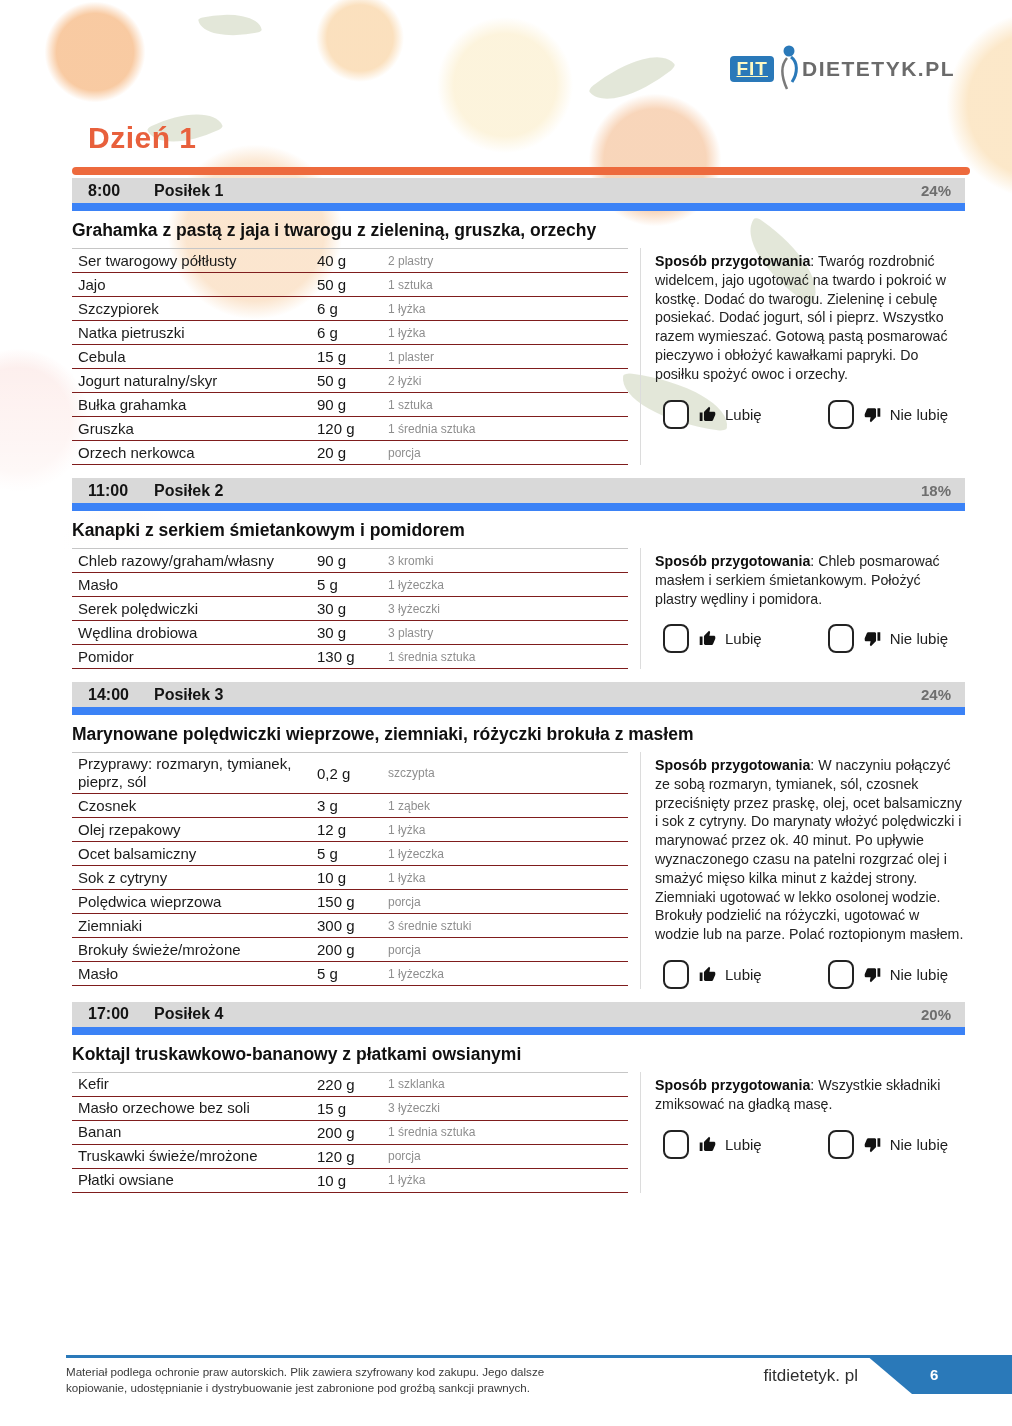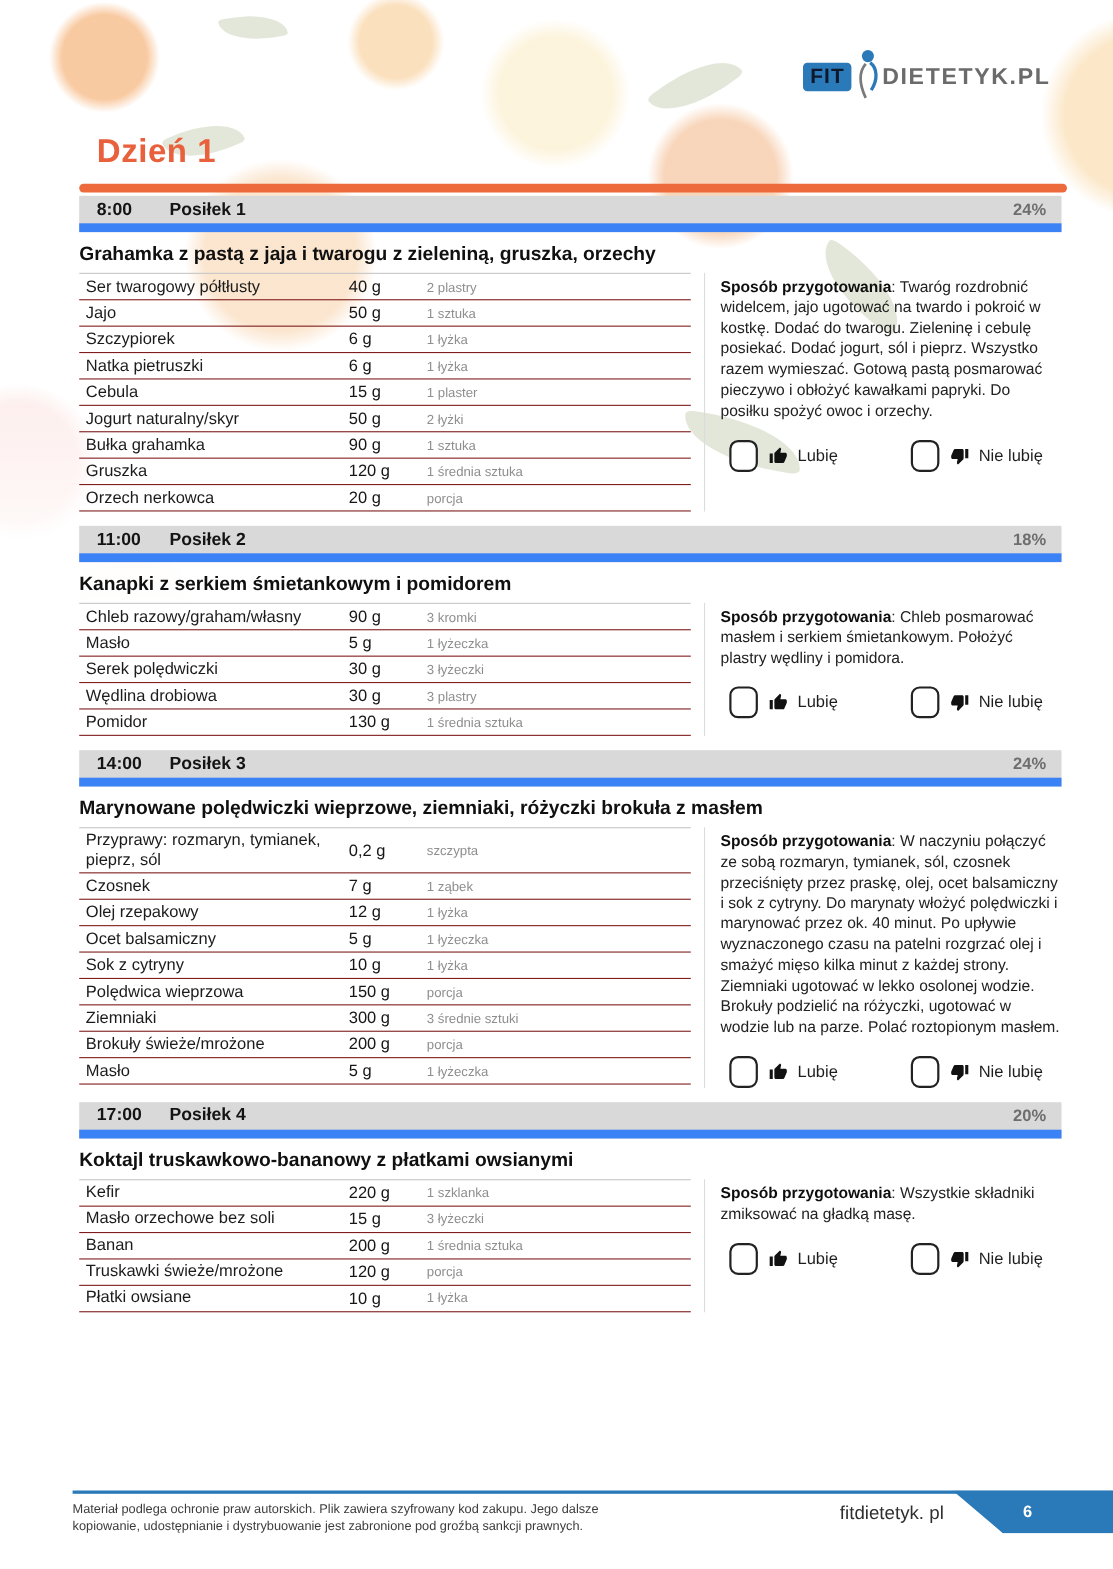--- a/index.html
+++ b/index.html
@@ -28,22 +28,22 @@
   .leaf { position:absolute; background:#93a46b; opacity:.26; border-radius:8% 92% 8% 92%; }
   .leaf1 { left:150px; top:112px; width:70px;  height:32px; transform:rotate(-25deg); }
   .leaf2 { left:590px; top:60px;  width:84px;  height:36px; transform:rotate(-38deg); }
   .leaf3 { left:735px; top:240px; width:96px;  height:42px; transform:rotate(35deg); }
   .leaf4 { left:620px; top:380px; width:110px; height:44px; transform:rotate(8deg); }
   .leaf5 { left:200px; top:12px;  width:60px;  height:26px; transform:rotate(-12deg); }
 
   
   .logo { position:absolute; top:44px; right:57px; display:flex; align-items:center; z-index:3; }
   .logo-fit {
-    background:#2a79b9; color:#0f172a; font-weight:bold; font-size:19px;
-    padding:3px 6px 4px; border-radius:4px; letter-spacing:1px; line-height:1;
+    background:#2a79b9; color:#fef9c3; font-weight:bold; font-size:19px;
+    padding:3px 6px 4px; border-radius:4px; letter-spacing:1px; line-height:1;text-decoration:underline;
   }
   .logo-figure { margin:0 1px; }
   .logo-rest { color:#6b6b6b; font-weight:bold; font-size:21px; letter-spacing:1.5px; }
 
   
   .content { position:relative; z-index:2; padding:106px 47px 0 72px;margin-top:15px; }
   .page-title {
     font-size:30px; font-weight:bold; color:#e8603c;
     margin:0 0 12px 16px; letter-spacing:.5px;
   }
@@ -295,21 +295,21 @@
     <div class="meal-body">
       <div class="ingredients">
   <div class="ing-row">
     <span class="ing-name">Przyprawy: rozmaryn, tymianek, pieprz, sól</span>
     <span class="ing-amount">0,2 g</span>
     <span class="ing-unit">szczypta</span>
   </div>
 
   <div class="ing-row">
     <span class="ing-name">Czosnek</span>
-    <span class="ing-amount">7 g</span>
+    <span class="ing-amount">3 g</span>
     <span class="ing-unit">1 ząbek</span>
   </div>
 
   <div class="ing-row">
     <span class="ing-name">Olej rzepakowy</span>
     <span class="ing-amount">12 g</span>
     <span class="ing-unit">1 łyżka</span>
   </div>
 
   <div class="ing-row">

